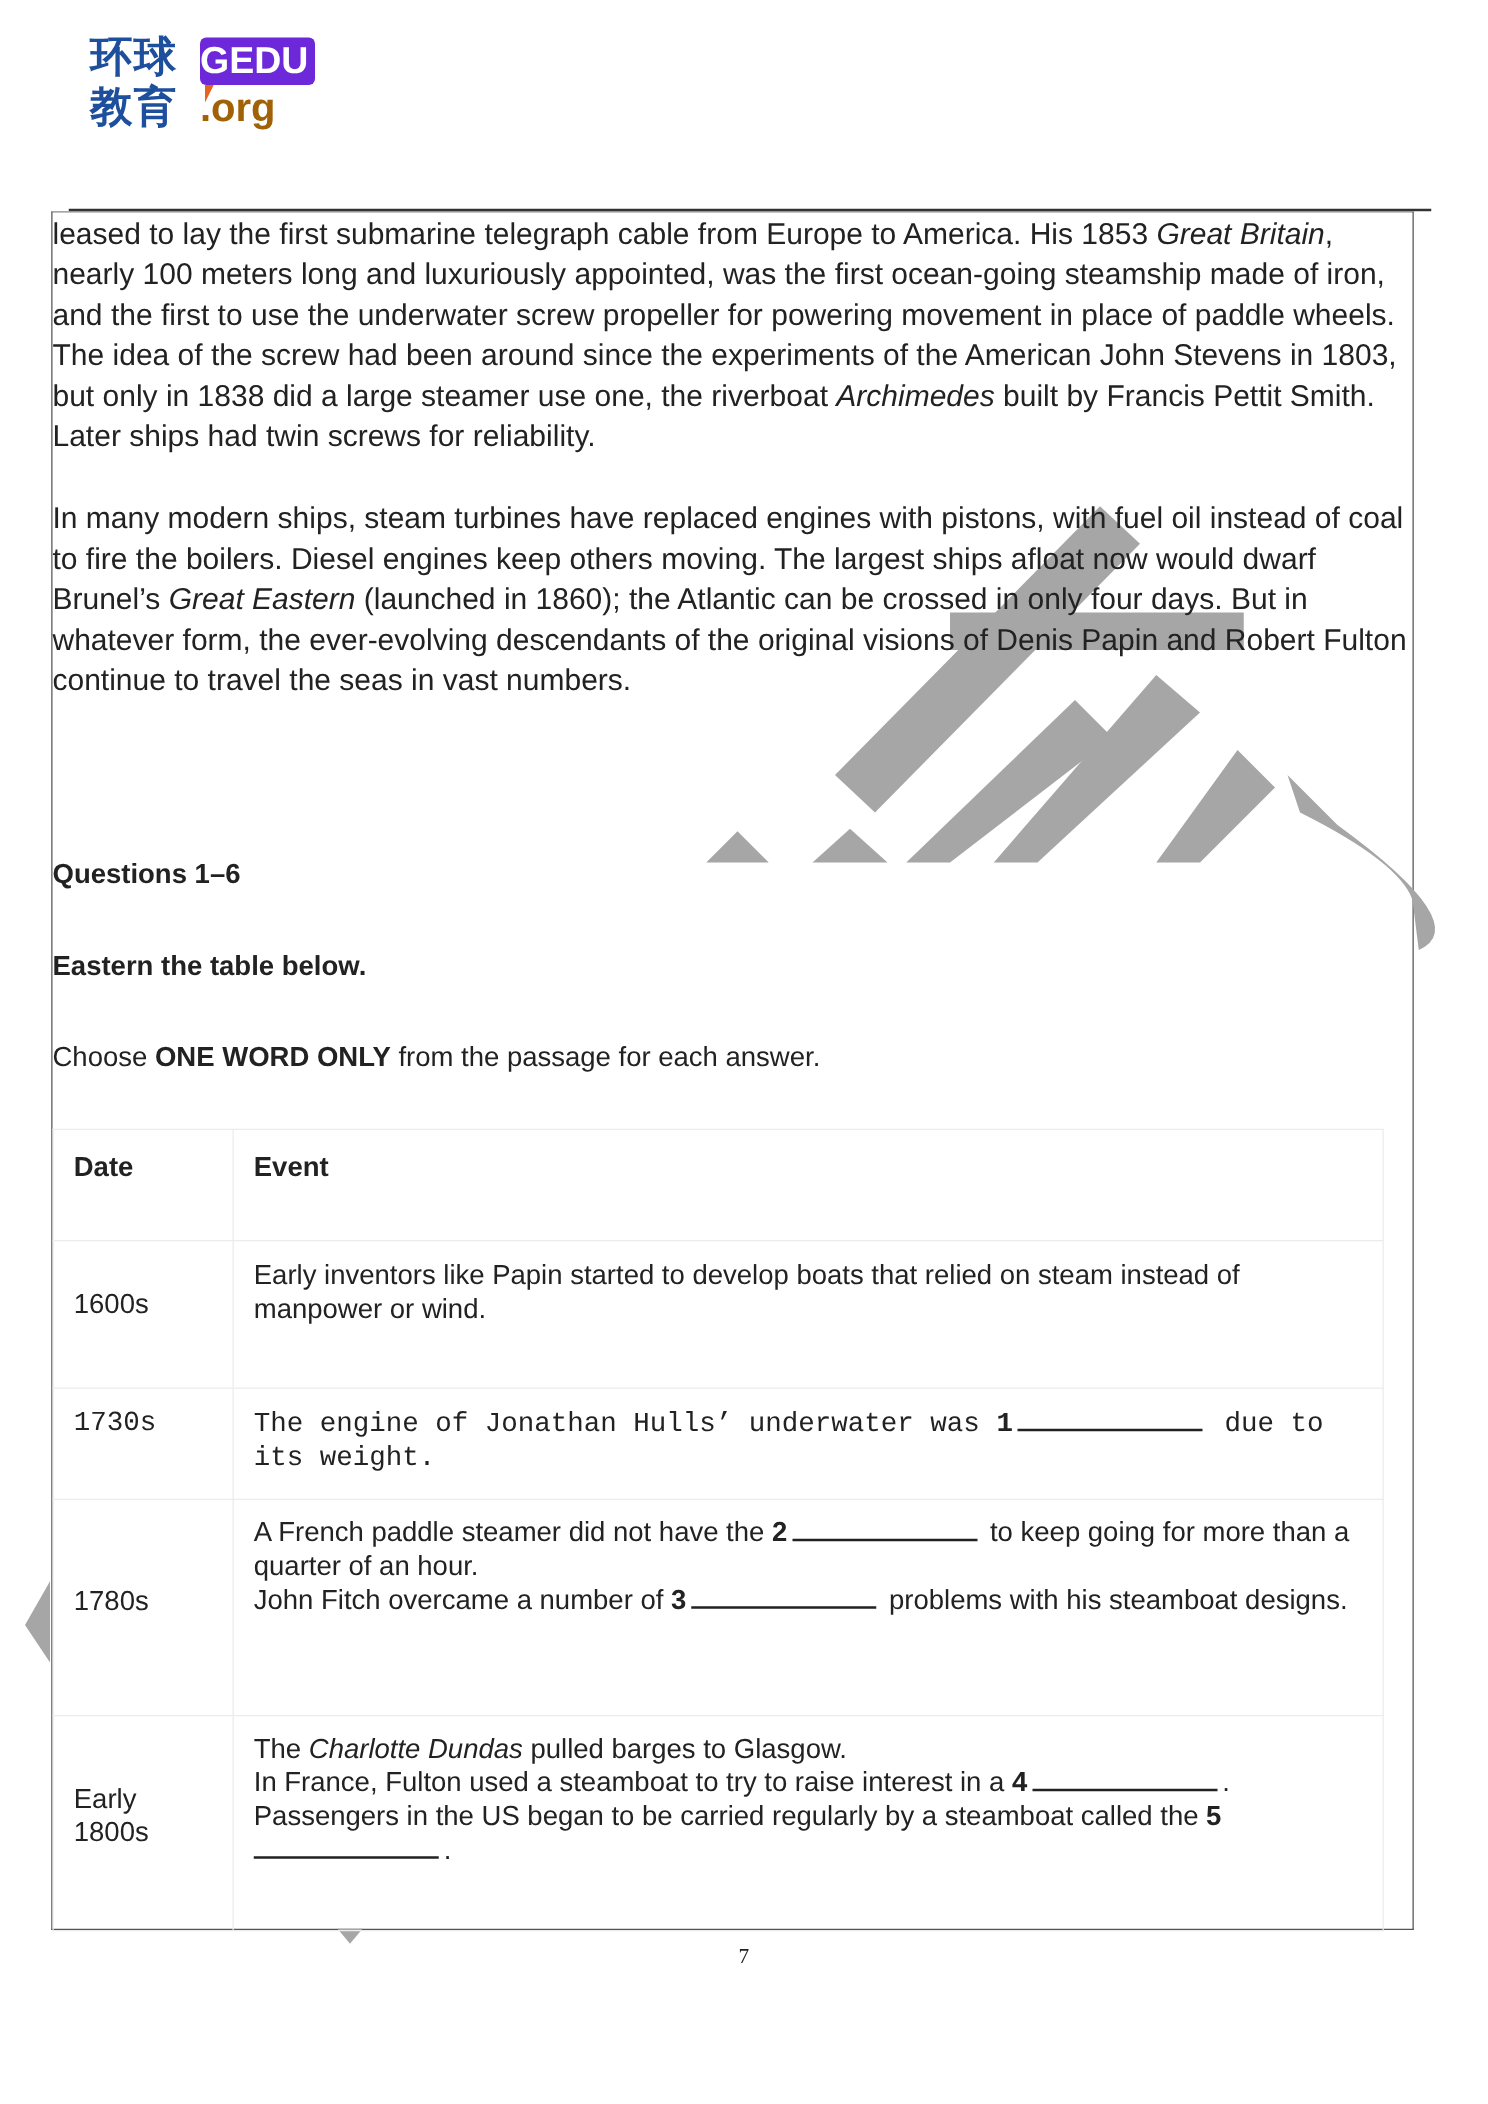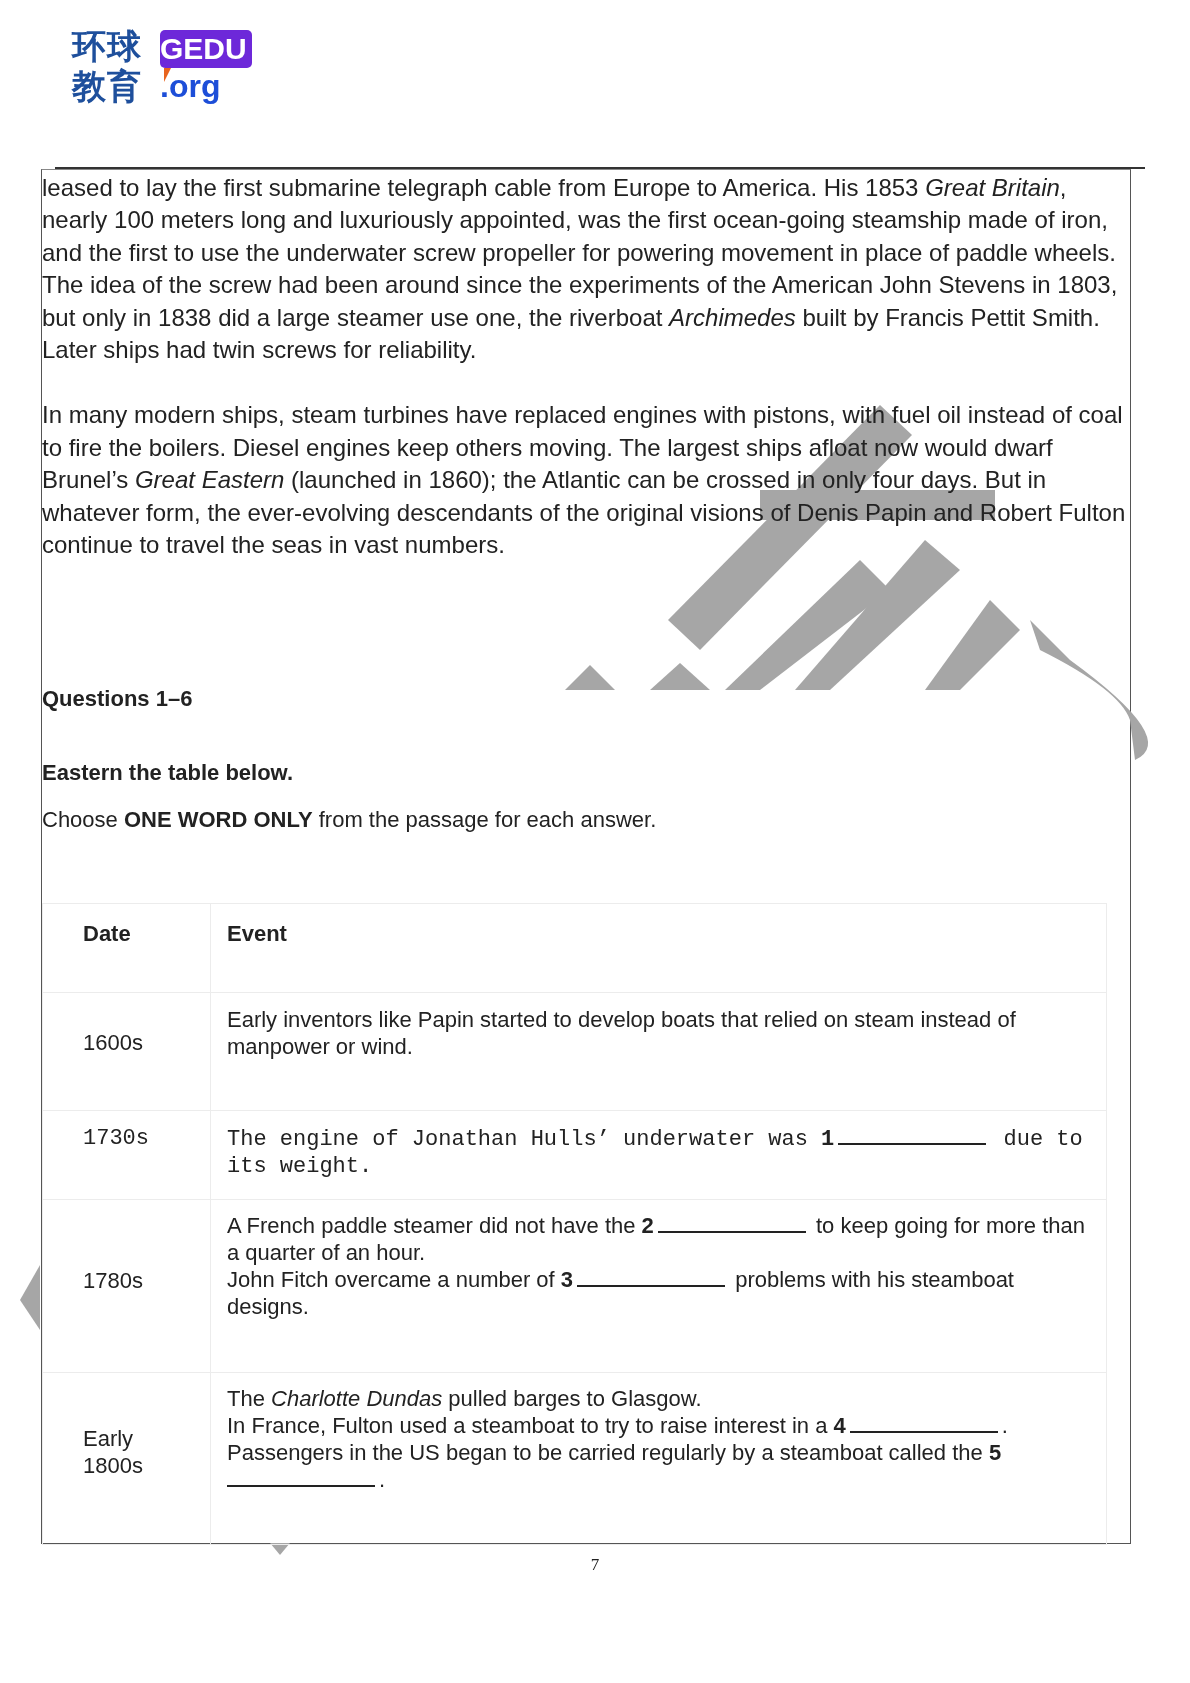--- a/index.html
+++ b/index.html
@@ -11,39 +11,39 @@
   .logo { position: absolute; left: 72px; top: 26px; width: 190px; height: 80px; }
   .logo-cn { position: absolute; left: 0; top: 0; font-family: "DejaVu Sans", sans-serif;
     font-weight: bold; font-size: 34px; line-height: 40px; color: #1e4f9c; letter-spacing: 1px; }
   .logo-cn span { display: block; }
   .logo-gedu { position: absolute; left: 88px; top: 4px; width: 92px; height: 38px;
     background: #6d28d9; border-radius: 5px; color: #fff; font-weight: bold; font-size: 30px;
     line-height: 38px; }
   .logo-gedu:after { content: ""; position: absolute; left: 4px; bottom: -14px;
     border-left: 7px solid #e8641e; border-right: 7px solid transparent; border-bottom: 14px solid transparent; }
   .logo-org { position: absolute; left: 88px; top: 40px; font-weight: bold; font-size: 32px;
-    line-height: 40px; color: #1d4ed8; }
+    line-height: 40px; color: #a16207; }
   
   .top-rule { position: absolute; left: 55px; top: 167px; width: 1090px; height: 2px; background: #333; }
   
   .frame { position: absolute; left: 41px; top: 169px; width: 1090px; height: 1375px;
     border: 1.5px solid #555; border-top: 1px solid #888; box-sizing: border-box; }
   
   .watermark { position: absolute; left: 0; top: 0; width: 1190px; height: 1683px; pointer-events: none; }
   
   .passage { position: absolute; left: 42px; top: 172px; width: 1090px; font-size: 24px;
     line-height: 32.4px; color: #222; }
   .passage p { margin: 0 0 33px 0; }
   .passage .para2 { margin-top: 0; }
   .q-heading { position: absolute; left: 42px; font-size: 22px; font-weight: bold; color: #222; }
   .q-instr { position: absolute; left: 42px; font-size: 22px; color: #222; }
   
   .tbl { position: absolute; left: 42px; top: 903px; width: 1065px; border-collapse: collapse; font-size: 22px; color: #222; }
   .tbl td { border: 1.5px solid #ececec; vertical-align: top; padding: 0; }
-  .tbl .c-date { width: 143px; padding-left: 24px; }
+  .tbl .c-date { width: 143px; }
   .cell-in { padding: 15px 16px 0 16px; line-height: 27px; }
   .tbl .date-mid { vertical-align: middle; margin-top: 36px; }
   .blank { display: inline-block; width: 148px; border-bottom: 2px solid #222; height: 18px; margin: 0 4px; vertical-align: baseline; }
   b { font-weight: bold; }
   i { font-style: italic; }
   .page-num { position: absolute; left: 0; width: 1190px; top: 1555px; text-align: center;
     font-family: "Liberation Serif", serif; font-size: 17px; color: #222; }
 </style>
 </head>
 <body>
@@ -75,21 +75,21 @@
   </g>
 </svg>
 
 <div class="passage">
   <p><span>leased to lay the first submarine telegraph cable from Europe to America. His 1853 </span><i>Great Britain</i><span>, nearly 100 meters long and luxuriously appointed, was the first ocean-going steamship made of iron, and the first to use the underwater screw propeller for powering movement in place of paddle wheels. The idea of the screw had been around since the experiments of the American John Stevens in 1803, but only in 1838 did a large steamer use one, the riverboat </span><i>Archimedes</i><span> built by Francis Pettit Smith. Later ships had twin screws for reliability.</span></p>
   <p class="para2"><span>In many modern ships, steam turbines have replaced engines with pistons, with fuel oil instead of coal to fire the boilers. Diesel engines keep others moving. The largest ships afloat now would dwarf Brunel’s </span><i>Great Eastern</i><span> (launched in 1860); the Atlantic can be crossed in only four days. But in whatever form, the ever-evolving descendants of the original visions of Denis Papin and Robert Fulton continue to travel the seas in vast numbers.</span></p>
 </div>
 
 <div class="q-heading" style="top:686px;">Questions 1–6</div>
 <div class="q-heading" style="top:760px;">Eastern the table below.</div>
-<div class="q-instr" style="top:807px;text-align:center;"><span>Choose </span><b>ONE WORD ONLY</b><span> from the passage for each answer.</span></div>
+<div class="q-instr" style="top:833px;text-align:center;"><span>Choose </span><b>ONE WORD ONLY</b><span> from the passage for each answer.</span></div>
 
 <table class="tbl">
   <tbody>
       <tr style="height:89px;">
     <td class="c-date">
           <div class="cell-in" style="padding-top:16px;"><b>Date</b></div>
         </td>
     <td>
           <div class="cell-in" style="padding-top:16px;"><b>Event</b></div>
         </td>

